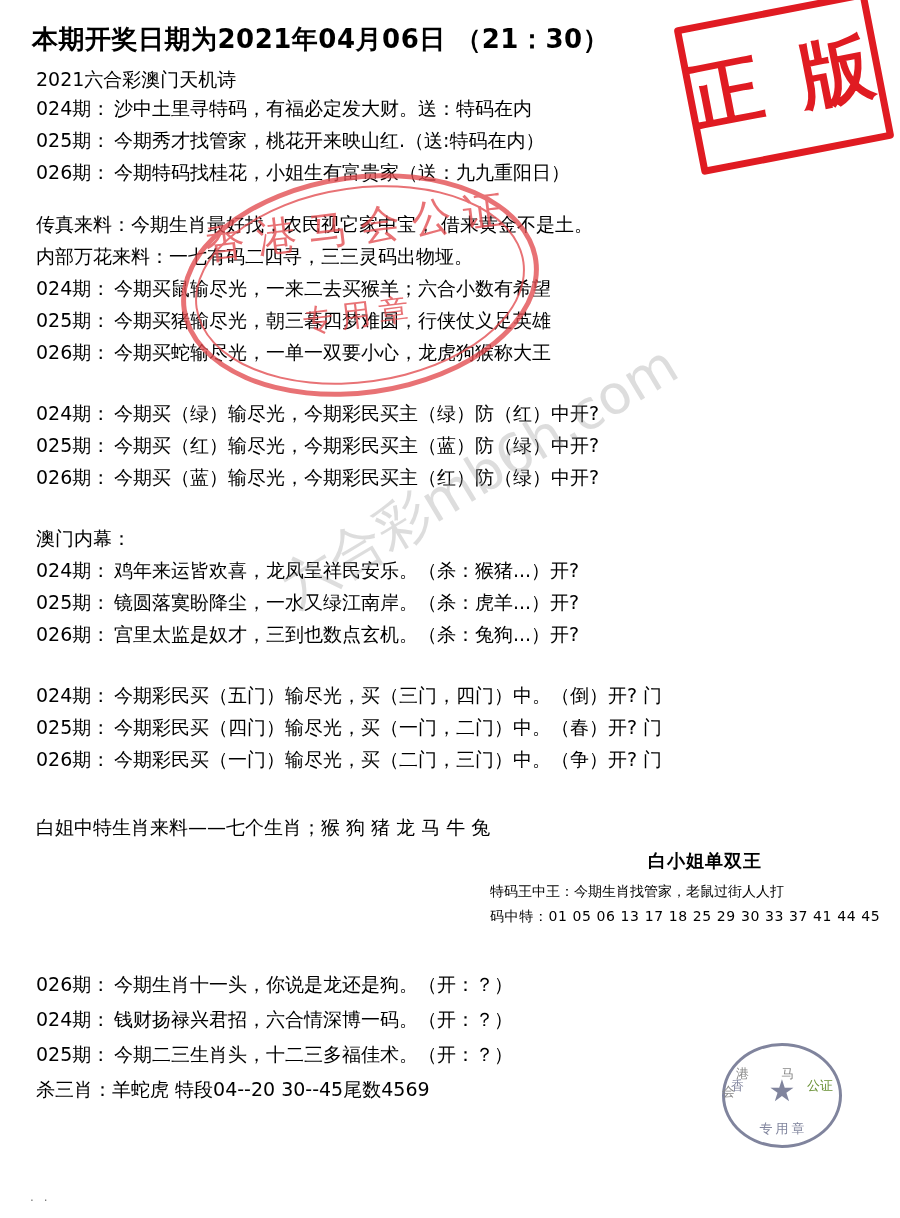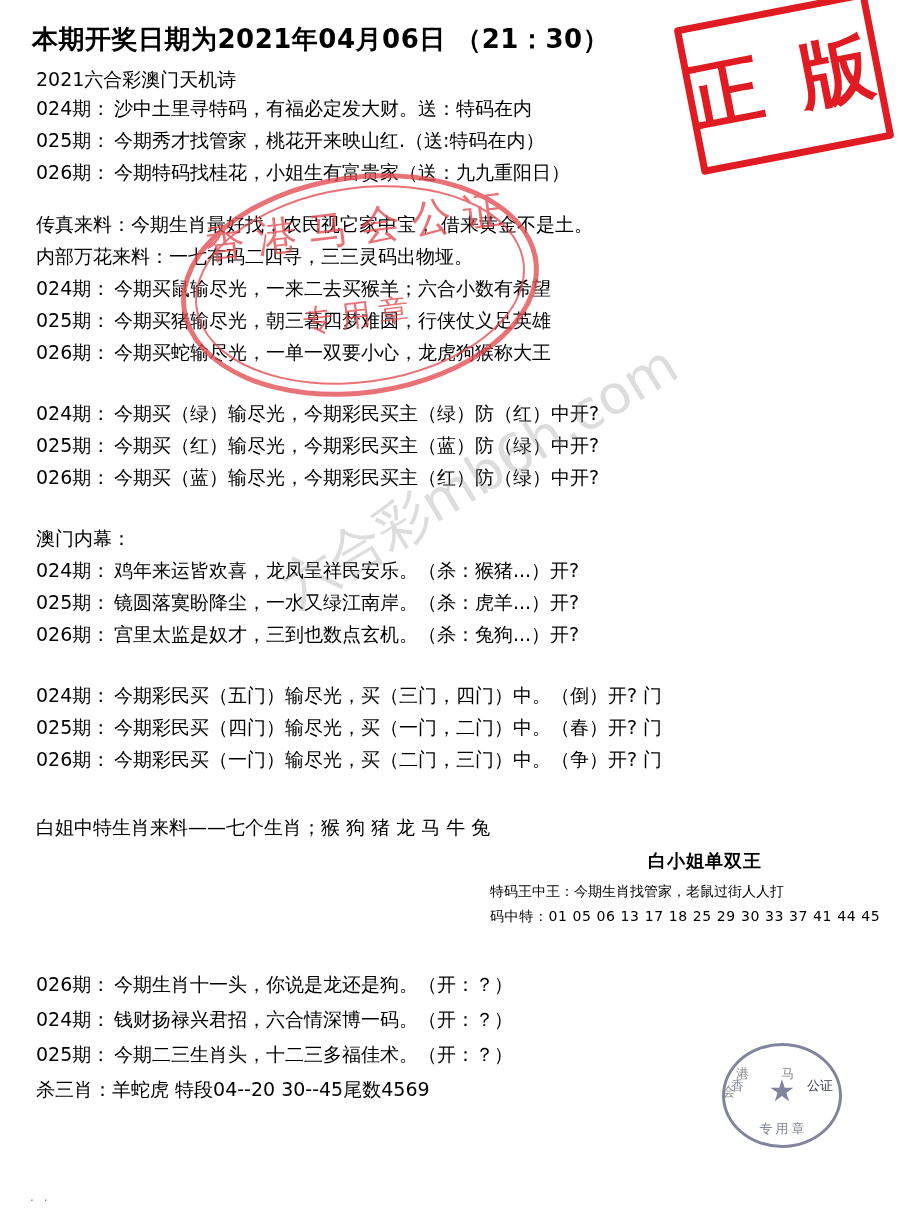--- a/index.html
+++ b/index.html
@@ -239,21 +239,21 @@
     top: 34px;
     left: 9px;
     font-size: 13px;
     color: #6a6f8c;
   }
   .circle-stamp .cright {
     position: absolute;
     top: 34px;
     right: 9px;
     font-size: 13px;
-    color: #0f172a;
+    color: #4d7c0f;
   }
   .circle-stamp .cbot {
     position: absolute;
     bottom: 10px;
     left: 0;
     right: 0;
     text-align: center;
     font-size: 13px;
     color: #6a6f8c;
     letter-spacing: 3px;

